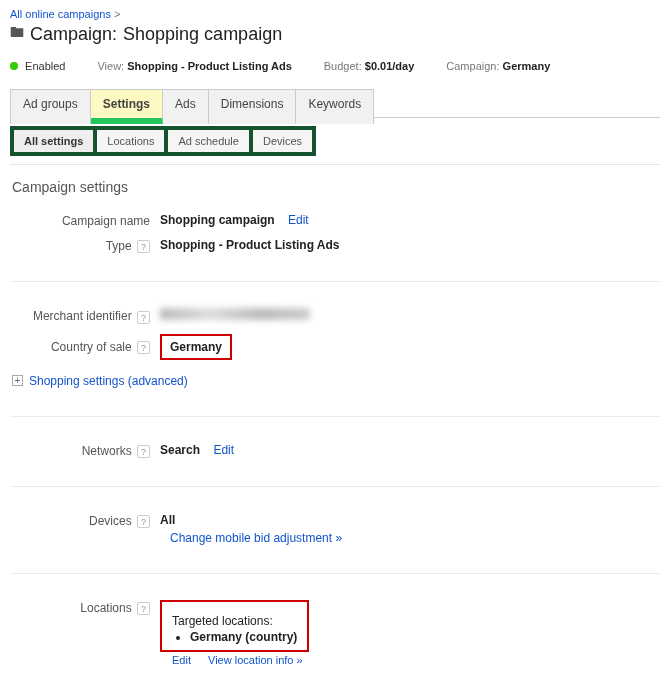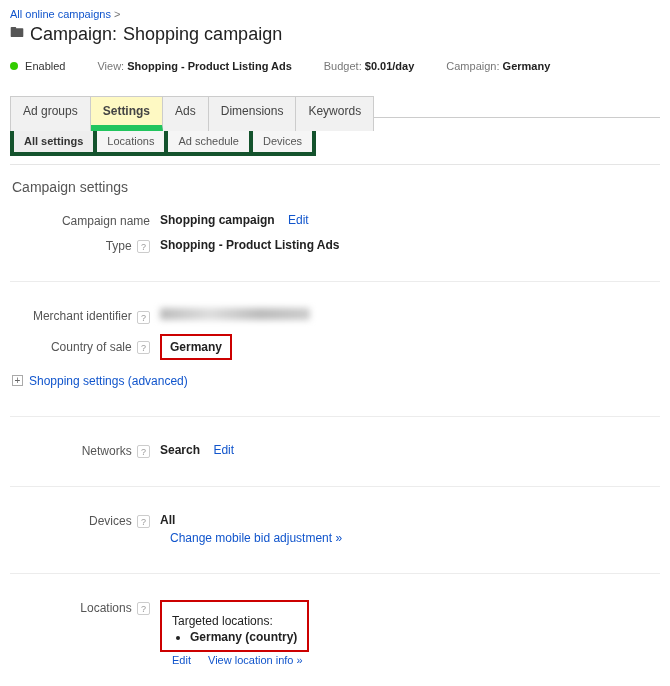--- a/index.html
+++ b/index.html
@@ -31,21 +31,21 @@
   .tab {
     padding: 7px 12px;
     font-size: 12px;
     color: #444;
     background: #f1f1f1;
     border: 1px solid #ccc;
     border-bottom: none;
     margin-right: 0px;
     cursor: pointer;
     position: relative;
-    top: 14px;
+    top: 7px;
   }
   .tab + .tab { border-left: none; }
   .tab.active { background: #fef9c3; font-weight: bold; border-bottom: 6px solid #22c55e; }
 
   .subtabs { display: flex; gap: 0; margin: 8px 0 6px 0; }
   .subtab {
     padding: 5px 10px;
     font-size: 11px;
     color: #555;
     background: #f5f5f5;

